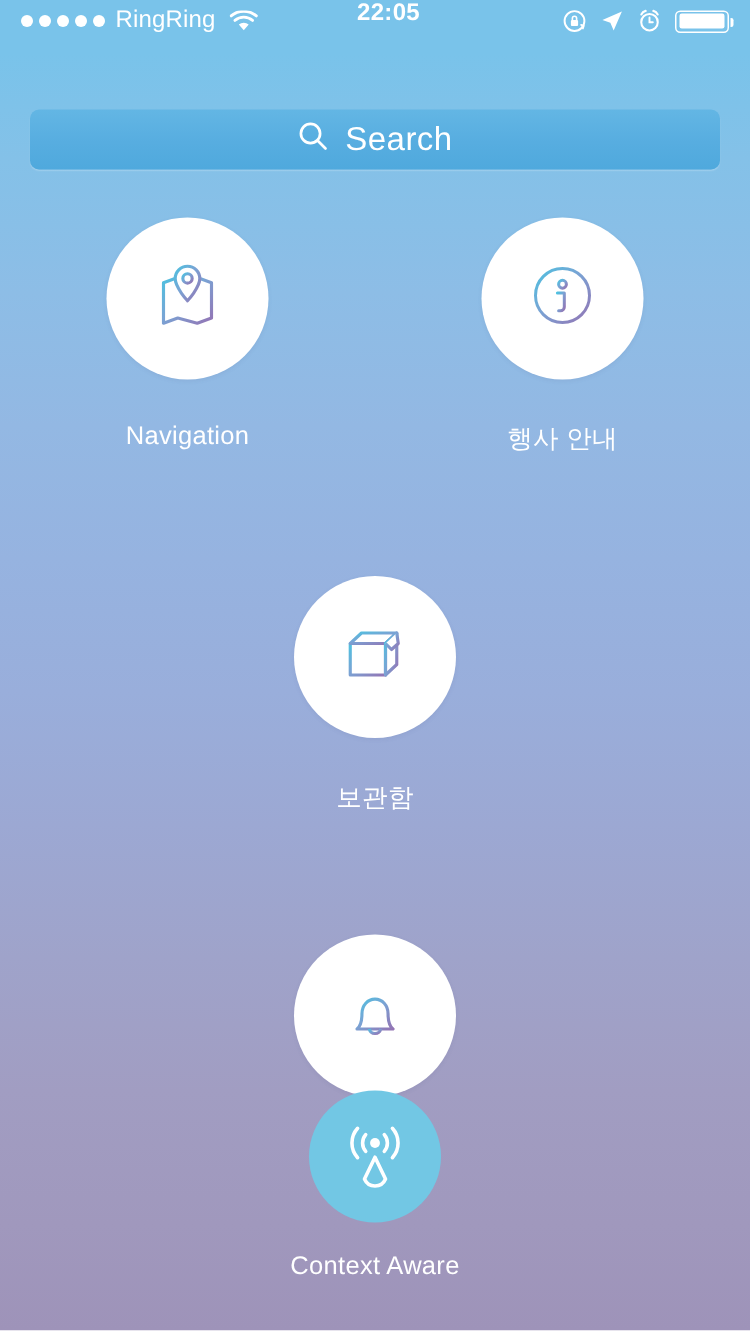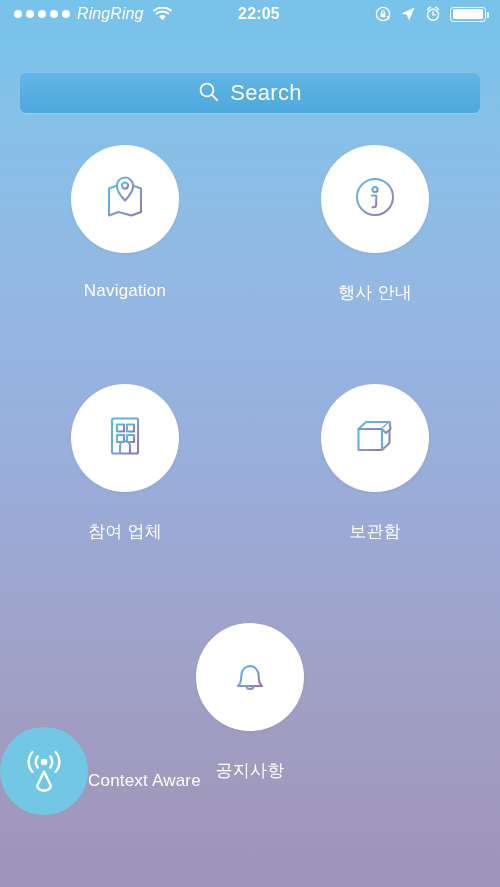--- a/index.html
+++ b/index.html
@@ -30,28 +30,28 @@
   }
 
   
   #statusbar {
     position:absolute; top:0; left:0;
     width:500px; height:28px;
     display:flex; align-items:center;
     padding:0 14px;
     color:#ffffff;
   }
-  .sb-left { display:flex; align-items:center; gap:7px; flex:0 0 auto;font-style:italic; }
+  .sb-left { display:flex; align-items:center; gap:7px; flex:0 0 auto; }
   .sb-dots { display:flex; gap:4px; align-items:center; }
   .sb-dot { width:8px; height:8px; border-radius:50%; background:#ffffff; }
   .sb-carrier { font-size:16px; letter-spacing:0.1px; }
   .sb-wifi { margin-left:2px; display:flex; align-items:center; }
   .sb-center {
     position:absolute; left:18px; right:0; top:0; height:28px;
-    display:flex; align-items:center; justify-content:center;
+    display:flex; justify-content:center;
     pointer-events:none;
   }
   .sb-time { font-size:16px; font-weight:bold; letter-spacing:0.2px; }
   .sb-right {
     margin-left:auto; display:flex; align-items:center; gap:9px;
     position:relative; z-index:2;
   }
   .sb-ico { display:flex; align-items:center; }
   .sb-batt {
     width:36px; height:15px;
@@ -100,21 +100,21 @@
     font-size:17px;
     letter-spacing:0.2px;
     text-align:center;
     white-space:nowrap;
   }
   .row-gap { height:80px; }
 
   
   #context {
     position:absolute; top:727px; left:0; width:500px;
-    display:flex; flex-direction:row; align-items:center;
+    display:flex; flex-direction:column; align-items:center;
   }
   .ctx-circle {
     width:88px; height:88px; border-radius:50%;
     background:#72c7e4;
     display:flex; align-items:center; justify-content:center;
   }
   .ctx-label {
     margin-top:19px;
     color:#ffffff; font-size:17px; letter-spacing:0.2px;
   }
@@ -233,37 +233,20 @@
         </div>
         <span class="cell-label">행사 안내</span>
       </div>
 
     </div>
 
     <div class="row-gap"></div>
 
     <div class="row">
 
-      <div class="cell">
-        <div class="circle">
-          <span>
-            <svg width="58" height="58" viewBox="0 0 58 58">
-              <g stroke="url(#ig)" stroke-width="2.1" fill="none" stroke-linejoin="round">
-                <rect x="16" y="11.5" width="26" height="35" rx="1.5"></rect>
-                <rect x="21" y="17.5" width="7" height="7"></rect>
-                <rect x="31" y="17.5" width="7" height="7"></rect>
-                <rect x="21" y="28" width="7" height="7"></rect>
-                <rect x="31" y="28" width="7" height="7"></rect>
-                <path d="M24 46.5 v-7.5 a5 5 0 0 1 10 0 v7.5"></path>
-              </g>
-            </svg>
-          </span>
-        </div>
-        <span class="cell-label">참여 업체</span>
-      </div>
 
 
       <div class="cell">
         <div class="circle">
           <span>
             <svg width="58" height="58" viewBox="0 0 58 58">
               <g stroke="url(#ig)" stroke-width="2.1" fill="none" stroke-linejoin="round">
                 <path d="M12.5 22 L12.5 43 L36 43 L36 22 Z"></path>
                 <path d="M12.5 22 L20 15 L43.5 15 L36 22 Z"></path>
                 <path d="M36 22 L43.5 15 L43.5 36 L36 43 Z"></path>

